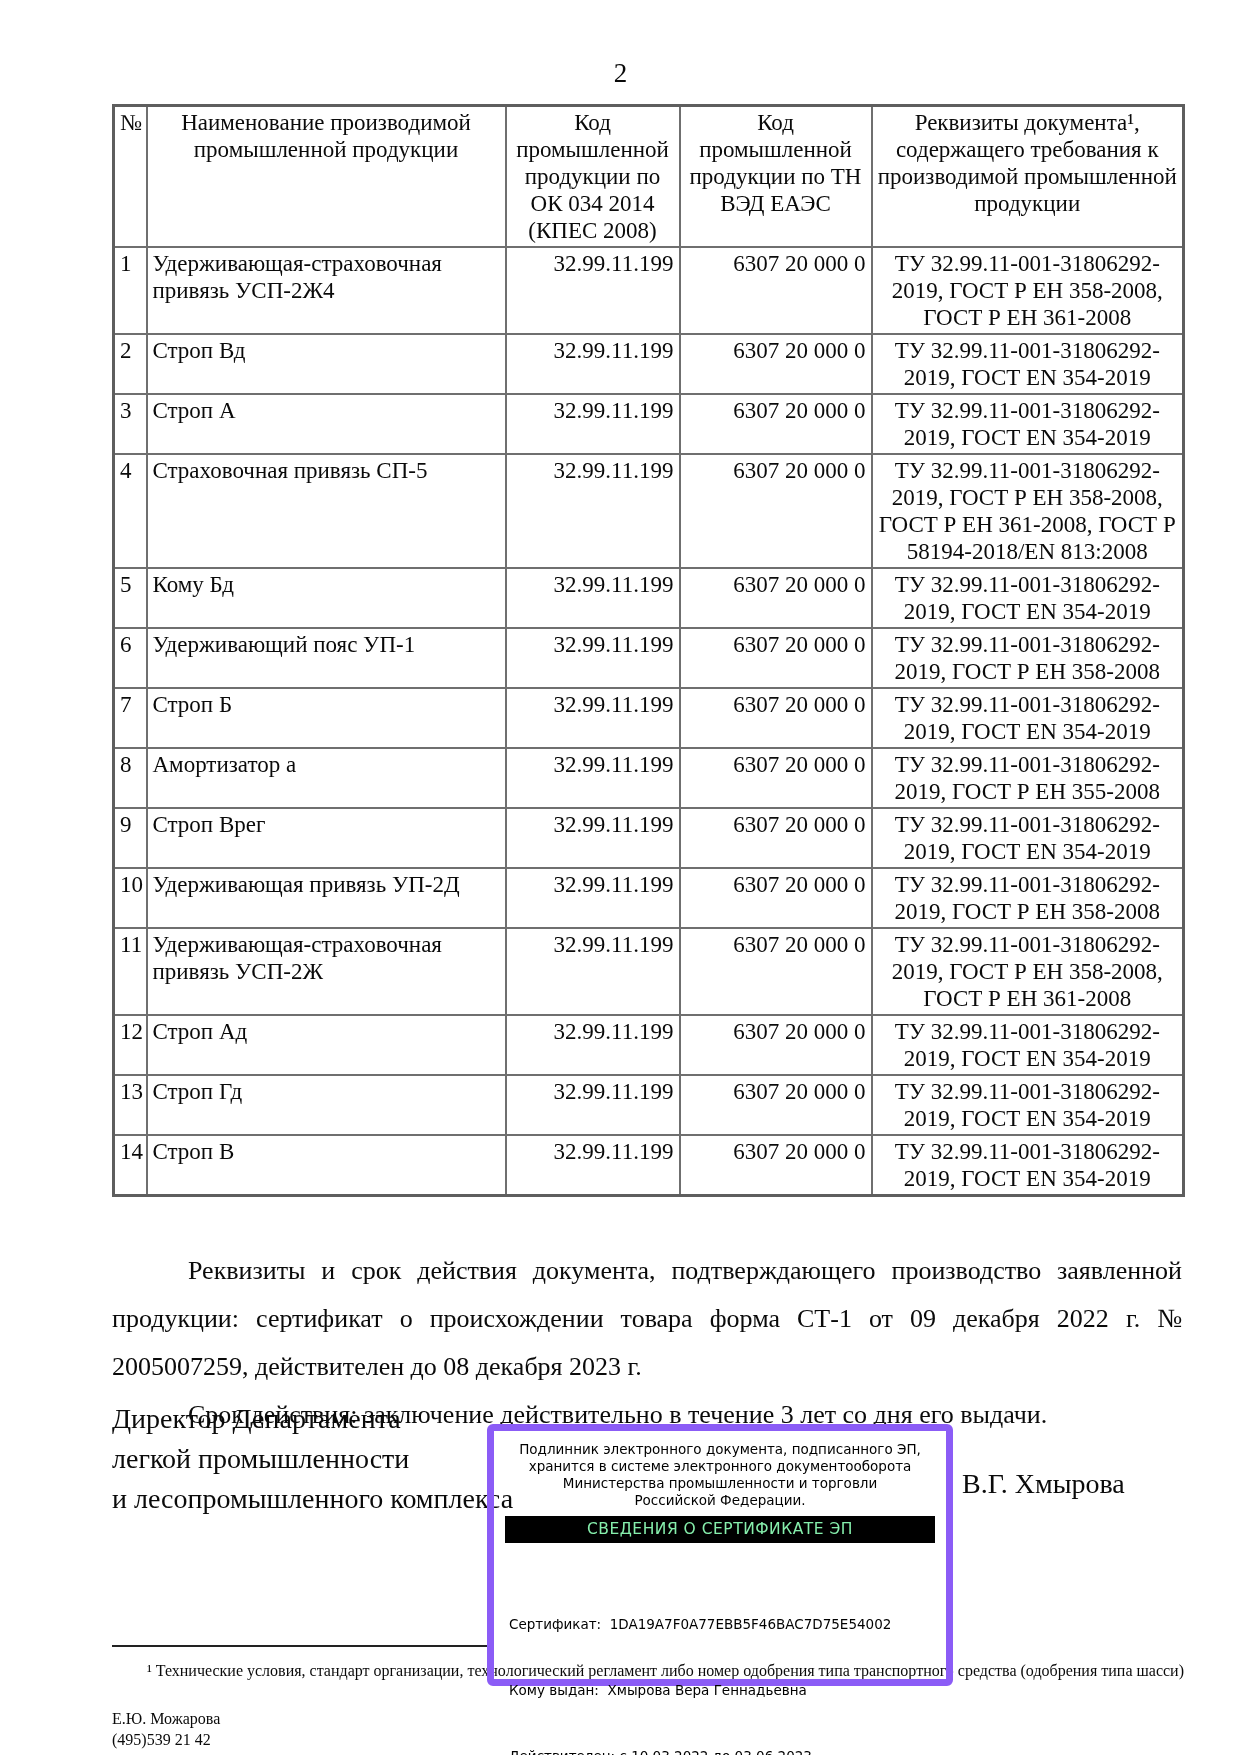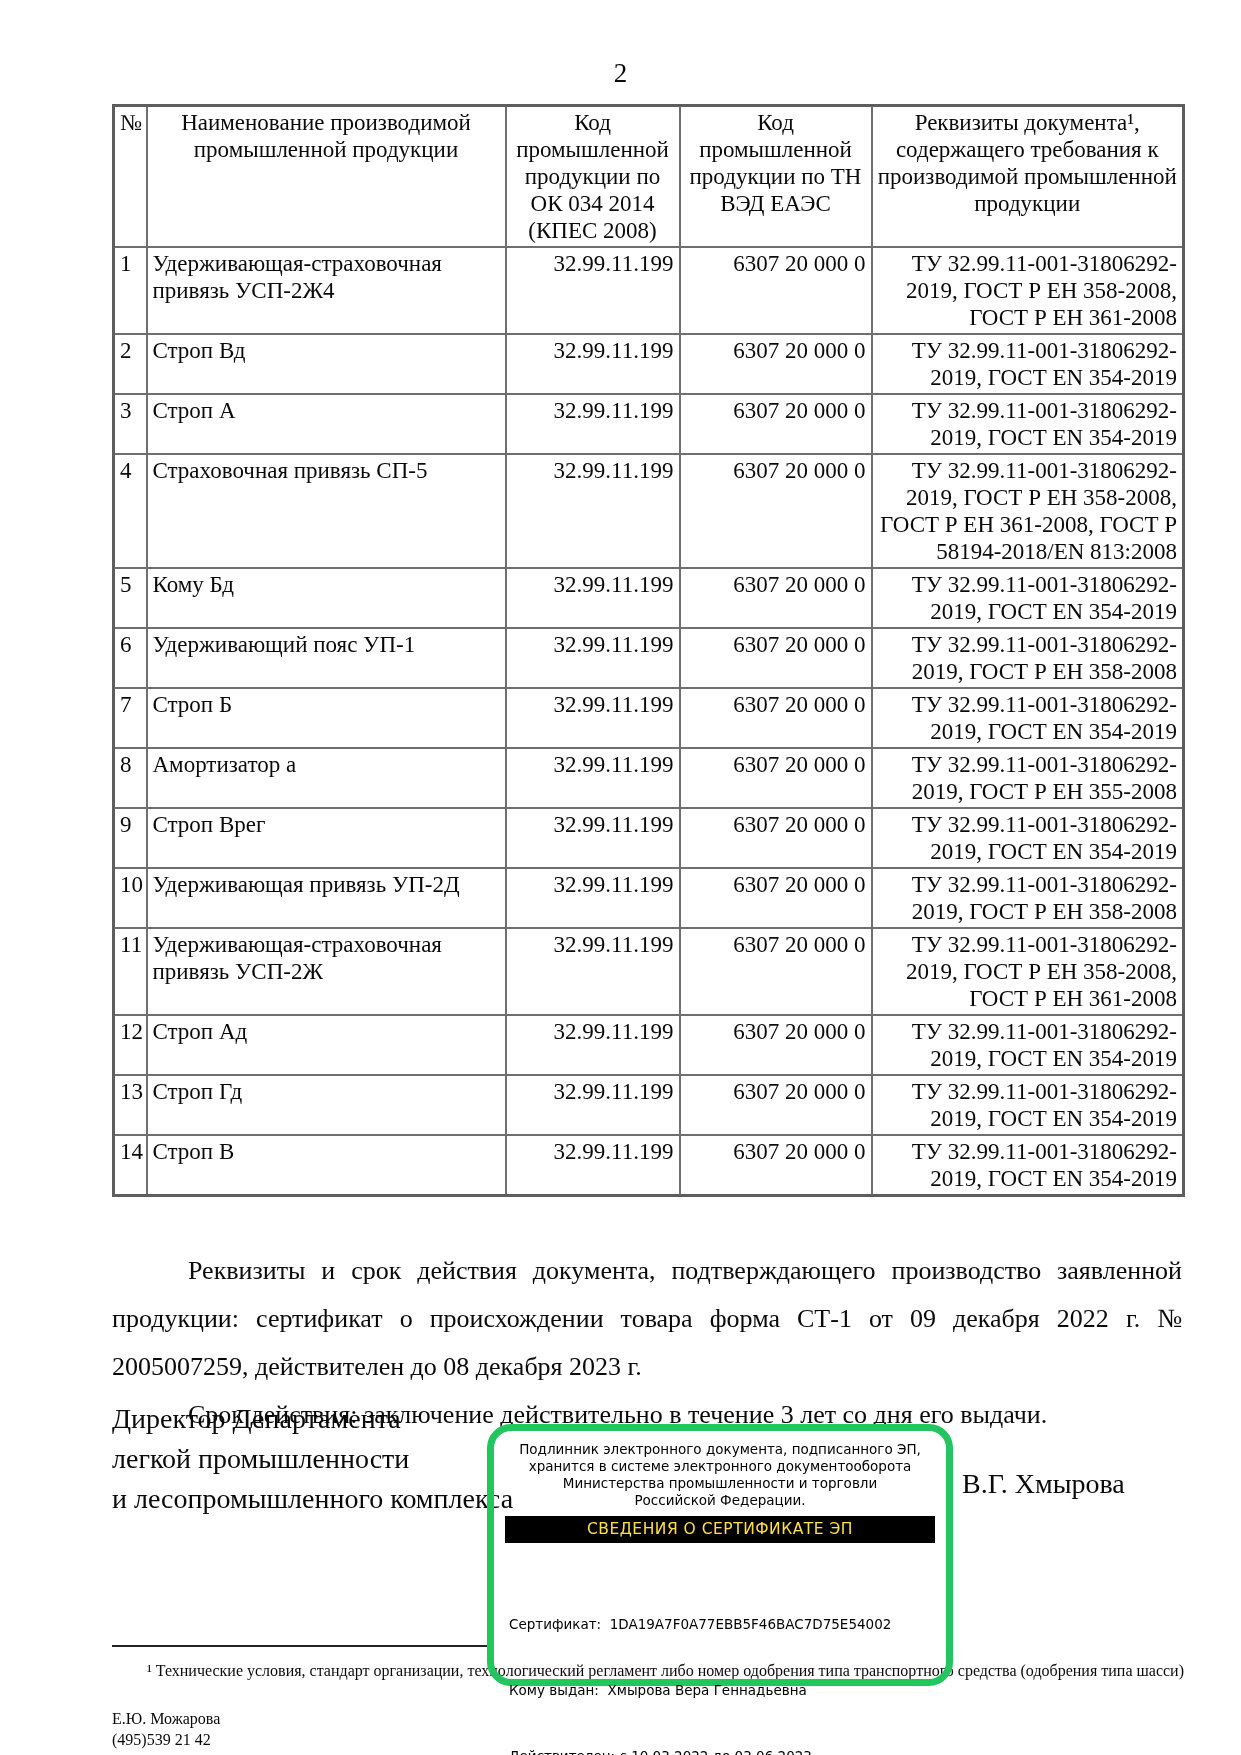--- a/index.html
+++ b/index.html
@@ -34,21 +34,21 @@
     vertical-align:top;
     padding:2px 5px;
     font-weight:normal;
     overflow:hidden;
   }
   table.products{border:3px solid #5e5e5e;}
   th.h{ text-align:center; }
   td.col-num{padding:2px 2px;text-align:left;}
   td.col-name{text-align:left;}
   td.col-ok, td.col-tnved{text-align:right;}
-  td.col-req{text-align:right;}
+  td.col-req{text-align:center;}
   
   .para{
     position:absolute;left:112px;width:1070px;
     font-size:26px;line-height:48px;
     text-align:justify;
     text-indent:76px;
   }
   .para-1{top:1247px;}
   .para-2{top:1391px;text-align:left;}
   
@@ -58,35 +58,35 @@
     text-align:left;
   }
   .sign-name{
     position:absolute;left:962px;top:1468px;
     font-size:28px;
   }
   
   .stamp{
     position:absolute;left:487px;top:1424px;
     width:452px;height:238px;
-    border:7px solid #22c55e;
-    border-radius:24px;
+    border:7px solid #8b5cf6;
+    border-radius:6px;
     background:transparent;
     font-family:"DejaVu Sans", sans-serif;
     z-index:5;
     padding:10px 0 0 0;
   }
   .stamp .head{
     text-align:center;
     font-size:13.5px;line-height:17px;
     color:#000;
   }
   .stamp .banner{
     margin:7px 11px 0 11px;
-    background:#000;color:#fde047;
+    background:#000;color:#86efac;
     text-align:center;
     font-size:15.5px;line-height:27px;
     height:27px;
     letter-spacing:0.5px;
   }
   .stamp .certs{
     margin:26px 0 0 15px;
     font-size:13.5px;line-height:22px;
     white-space:pre;
     color:#000;

